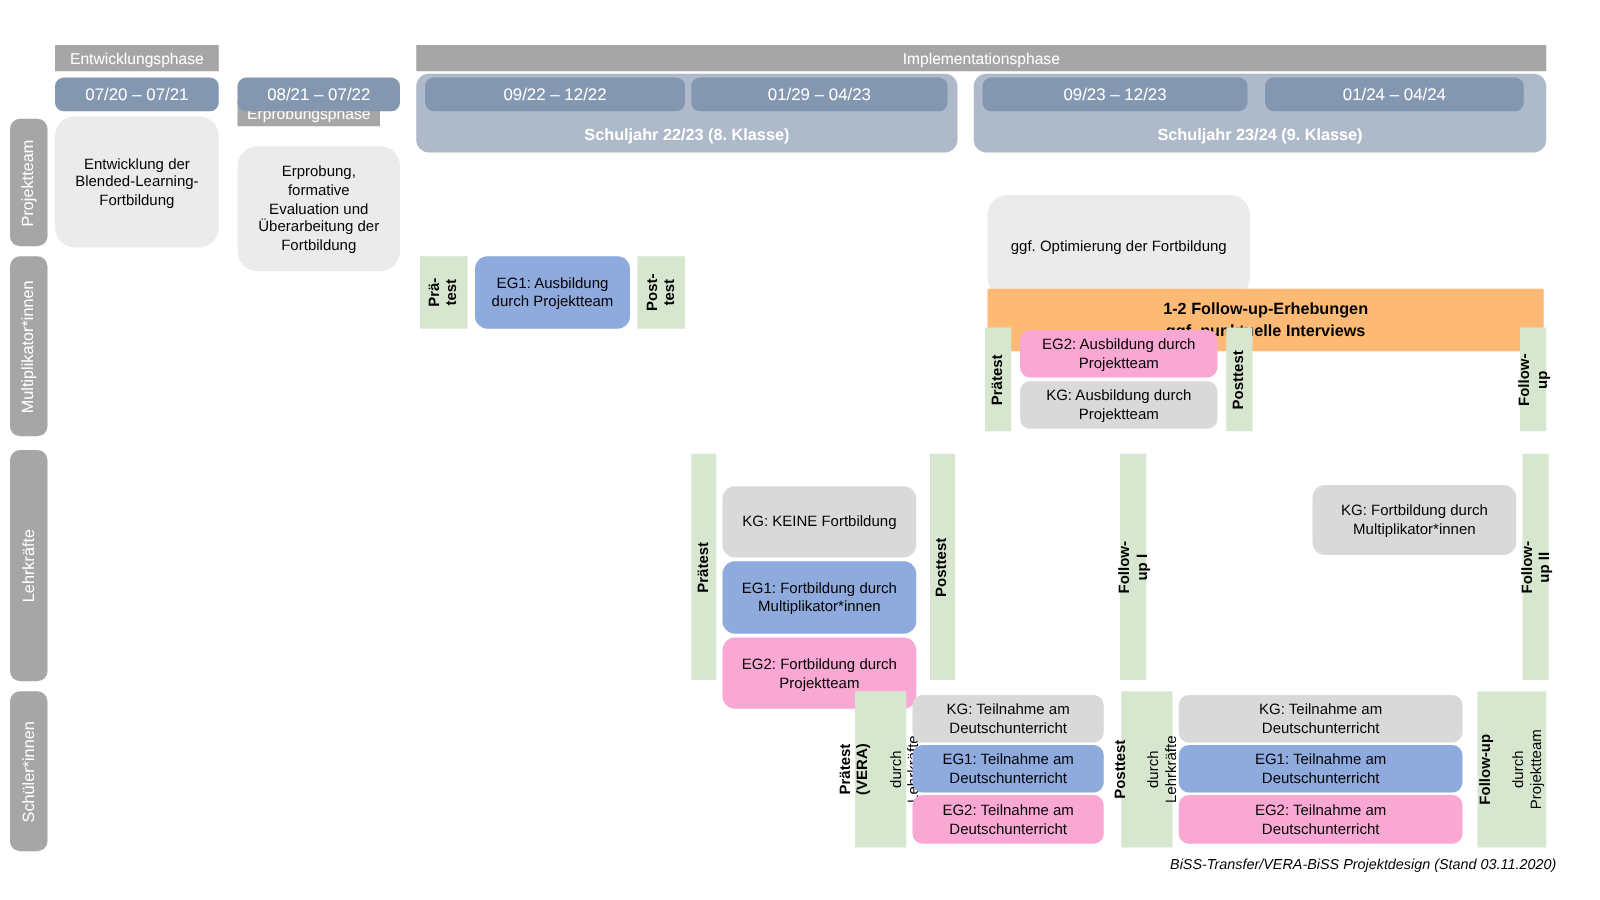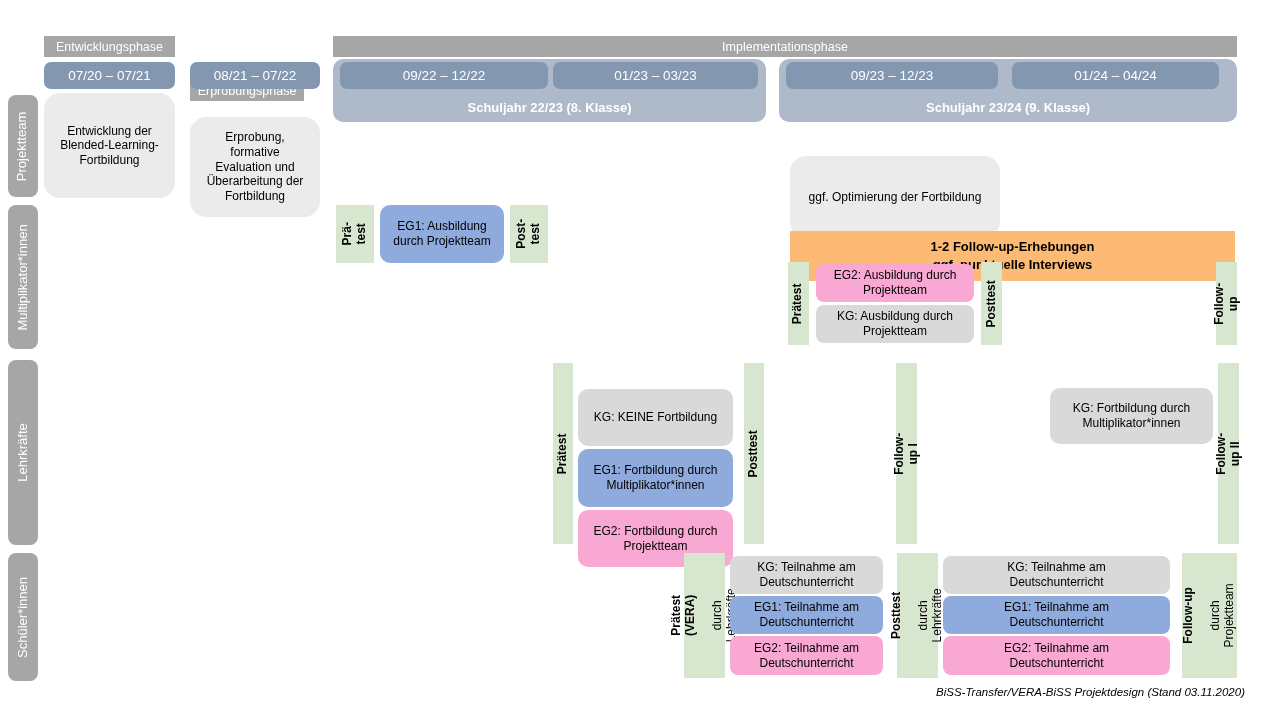--- a/index.html
+++ b/index.html
@@ -39,21 +39,21 @@
   <div class="abs phase" style="left:44px;top:36px;width:131px;height:21px;">Entwicklungsphase</div>
   <div class="abs phase" style="left:190px;top:36px;width:114px;height:21px;margin-top:44px;">Erprobungsphase</div>
   <div class="abs phase" style="left:333px;top:36px;width:904px;height:21px;">Implementationsphase</div>
 
   <div class="abs band" style="left:333px;top:59px;width:433px;height:63px;">Schuljahr 22/23 (8. Klasse)</div>
   <div class="abs band" style="left:779px;top:59px;width:458px;height:63px;">Schuljahr 23/24 (9. Klasse)</div>
 
   <div class="abs date" style="left:44px;top:62px;width:131px;height:27px;">07/20 – 07/21</div>
   <div class="abs date" style="left:190px;top:62px;width:130px;height:27px;">08/21 – 07/22</div>
   <div class="abs date" style="left:340px;top:62px;width:208px;height:27px;">09/22 – 12/22</div>
-  <div class="abs date" style="left:553px;top:62px;width:205px;height:27px;">01/23 – 03/23</div>
+  <div class="abs date" style="left:553px;top:62px;width:205px;height:27px;">01/29 – 04/23</div>
   <div class="abs date" style="left:786px;top:62px;width:212px;height:27px;">09/23 – 12/23</div>
   <div class="abs date" style="left:1012px;top:62px;width:207px;height:27px;">01/24 – 04/24</div>
 
   <div class="abs rowlab v" style="left:8px;top:95px;width:30px;height:102px;">
     <div class="vi" style="font-size:13px;">Projektteam</div>
   </div>
   <div class="abs rowlab v" style="left:8px;top:205px;width:30px;height:144px;">
     <div class="vi" style="font-size:13px;">Multiplikator*innen</div>
   </div>
   <div class="abs rowlab v" style="left:8px;top:360px;width:30px;height:185px;">

